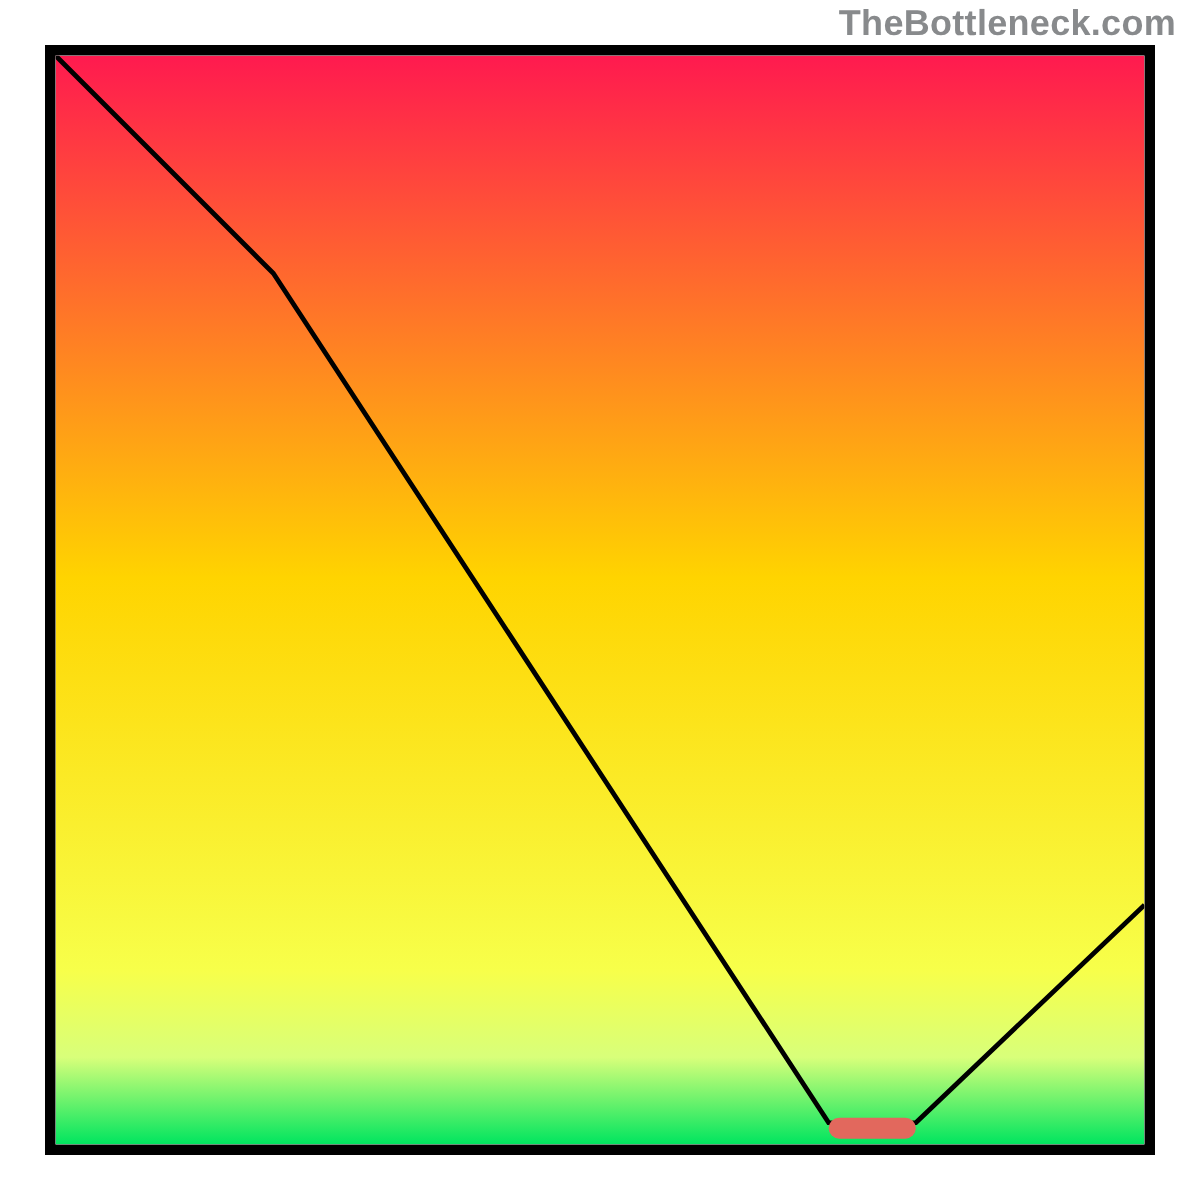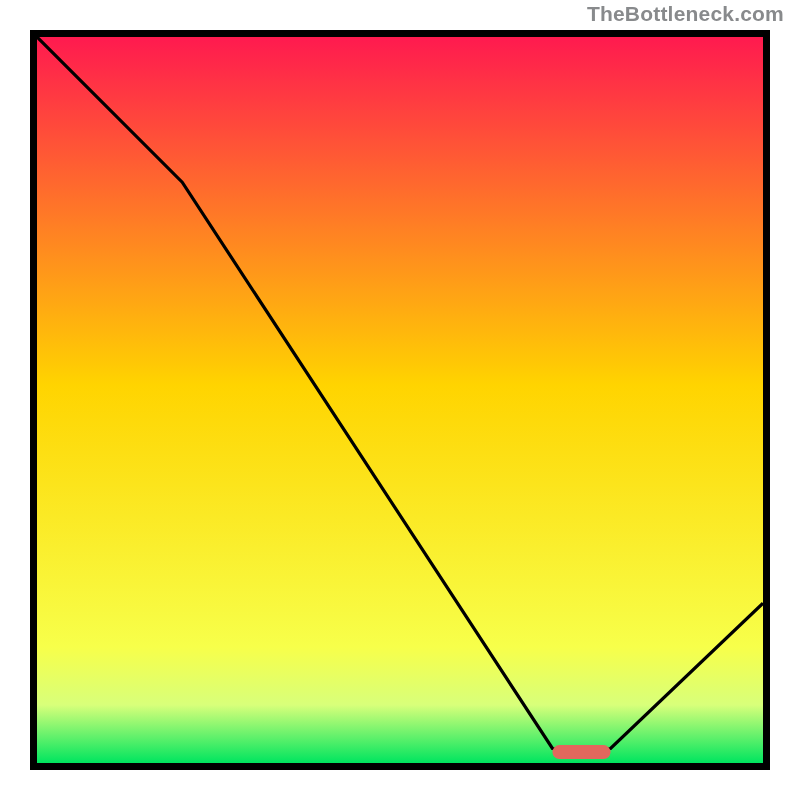--- a/index.html
+++ b/index.html
@@ -12,21 +12,21 @@
   }
   .wrap {
     position: relative;
     width: 800px;
     height: 800px;
   }
   .attribution {
     position: absolute;
     top: 2px;
     right: 16px;
-    font-size: 21px;
+    font-size: 24px;
     font-weight: 600;
     letter-spacing: 0.2px;
     color: #888a8c;
   }
   .plot-frame {
     position: absolute;
     left: 30px;
     top: 30px;
     width: 740px;
     height: 740px;

